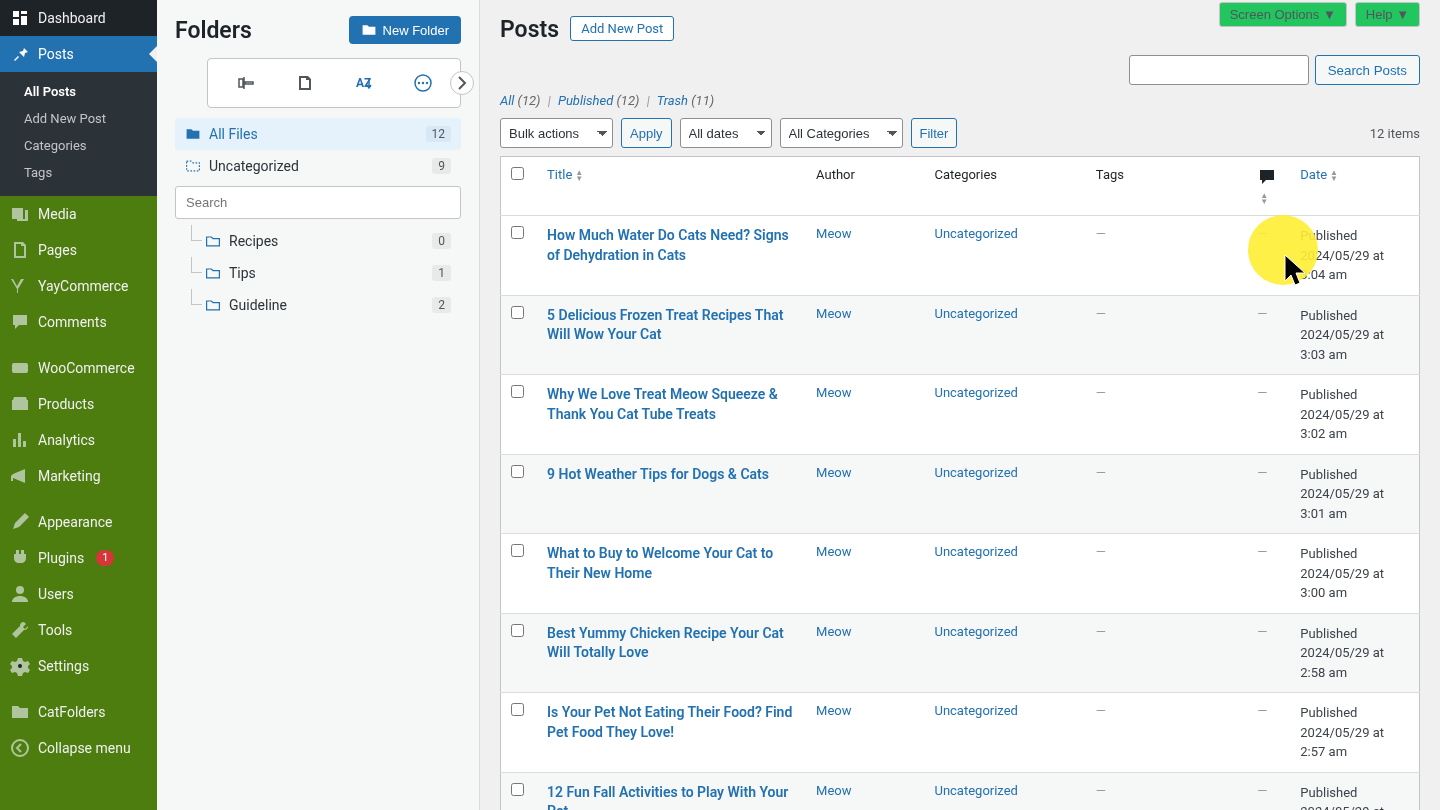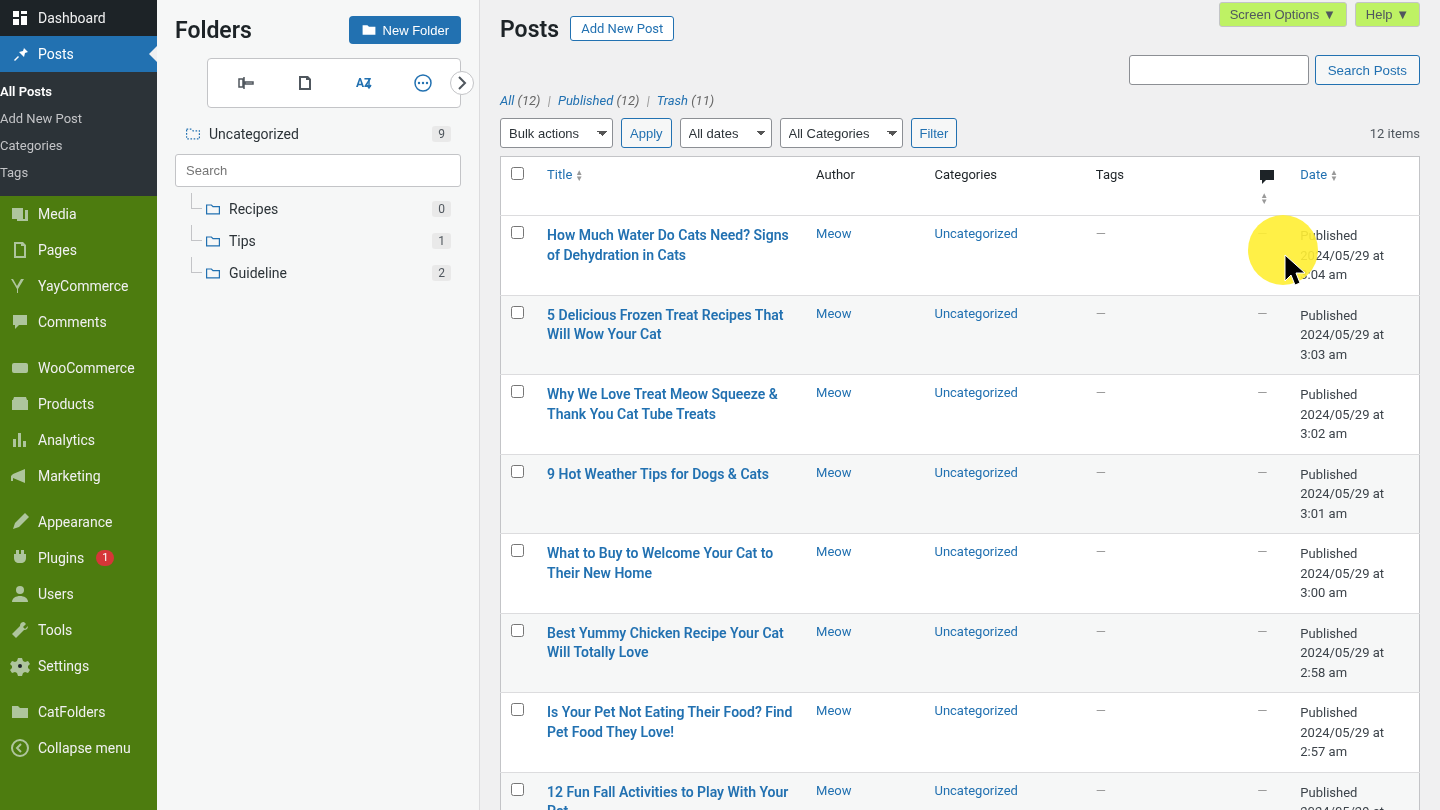--- a/index.html
+++ b/index.html
@@ -8,21 +8,21 @@
 
 .layout { display: flex; height: 810px; width: 1440px; }
 
 
 .admin-nav { width: 157px; background: #4d7c0f; color: #f0f0f1; flex-shrink: 0; display: flex; flex-direction: column; font-size: 14px; }
 .admin-nav .nav-item { display: flex; align-items: center; padding: 8px 10px; color: #f0f0f1; cursor: pointer; gap: 8px; min-height: 34px; }
 .admin-nav .nav-item.current { background: #2271b1; color: #fff; position: relative; }
 .admin-nav .nav-item.current::after { content: ""; position: absolute; right: 0; top: 50%; transform: translateY(-50%); border: 8px solid transparent; border-right-color: #f0f0f1; }
 .admin-nav .nav-item.top { background: #1d2327; }
 .admin-nav .sub { background: #2c3338; padding: 6px 0 10px; }
-.admin-nav .sub .sub-item { padding: 6px 0; color: #c3c4c7; font-size: 13px; cursor: pointer; }
+.admin-nav .sub .sub-item { padding: 6px 24px; color: #c3c4c7; font-size: 13px; cursor: pointer; }
 .admin-nav .sub .sub-item.on { color: #fff; font-weight: 600; }
 .admin-nav .icon { width: 20px; height: 20px; display: inline-flex; align-items: center; justify-content: center; }
 .admin-nav .icon svg { width: 20px; height: 20px; fill: rgba(240,246,252,.6); }
 .admin-nav .nav-item.current .icon svg, .admin-nav .nav-item:hover .icon svg { fill: #fff; }
 .badge { background: #d63638; color: #fff; border-radius: 9px; padding: 0 6px; font-size: 11px; line-height: 16px; margin-left: 4px; display: inline-block; }
 
 
 .folders { width: 323px; background: #f6f7f7; border-right: 1px solid #dcdcde; padding: 10px 18px; flex-shrink: 0; position: relative; }
 .folders-head { display: flex; justify-content: space-between; align-items: center; margin: 6px 0 14px; }
 .folders-head h2 { font-size: 23px; font-weight: 600; color: #1d2327; }
@@ -48,21 +48,21 @@
 
 .folder-tree { padding-left: 12px; margin-top: 4px; }
 .folder-tree .folder-row { padding-left: 18px; position: relative; }
 .folder-tree .folder-row::before { content: ""; position: absolute; left: 4px; top: 0; bottom: 50%; width: 10px; border-left: 1px solid #c3c4c7; border-bottom: 1px solid #c3c4c7; }
 .folder-tree .folder-row svg { fill: #2271b1; }
 .folder-tree .label { color: #2c3338; }
 
 
 .main { flex: 1; padding: 0 20px 20px; overflow: auto; position: relative; }
 .top-btns { position: absolute; right: 20px; top: 2px; display: flex; gap: 8px; }
-.top-btns button { background: #bef264; border: 1px solid #c3c4c7; border-radius: 3px; padding: 4px 10px; font-size: 13px; cursor: pointer; color: #50575e; }
+.top-btns button { background: #22c55e; border: 1px solid #c3c4c7; border-radius: 3px; padding: 4px 10px; font-size: 13px; cursor: pointer; color: #50575e; }
 
 .main h1 { font-size: 23px; font-weight: 600; color: #1d2327; display: inline-block; margin: 16px 8px 12px 0; }
 .add-new { display: inline-block; border: 1px solid #2271b1; color: #2271b1; background: #fff; padding: 4px 10px; font-size: 13px; border-radius: 3px; vertical-align: 4px; cursor: pointer; }
 
 .subsubsub { font-size: 13px; margin-bottom: 10px; font-style: italic; }
 .subsubsub .sep { color: #999; margin: 0 4px; }
 .subsubsub .cnt { color: #666; }
 
 .filter-bar { display: flex; align-items: center; gap: 8px; margin-bottom: 8px; flex-wrap: wrap; }
 .filter-bar select, .filter-bar button, .filter-bar input[type=text] {
@@ -293,20 +293,29 @@
             <circle cx="14" cy="10" r="1.2" fill="#2271b1"></circle>
           </svg>
         </div>
       <div class="collapse">
           <svg viewBox="0 0 20 20" width="12" height="12">
             <path d="M7 4l6 6-6 6" fill="none" stroke="#50575e" stroke-width="2"></path>
           </svg>
         </div>
     </div>
 
+    <div class="folder-row selected">
+      <span class="fl">
+          <svg viewBox="0 0 20 20">
+            <path d="M2 4h6l2 2h8v10H2V4z"></path>
+          </svg>
+          <span class="label">All Files</span>
+        </span>
+      <span class="count">12</span>
+    </div>
 
     <div class="folder-row">
       <span class="fl">
           <svg viewBox="0 0 20 20">
             <path d="M2 4h6l2 2h8v10H2V4z" fill="none" stroke="#2271b1" stroke-width="1.5" stroke-dasharray="2 2"></path>
           </svg>
           <span class="label" style="color:#2c3338">Uncategorized</span>
         </span>
       <span class="count">9</span>
     </div>

